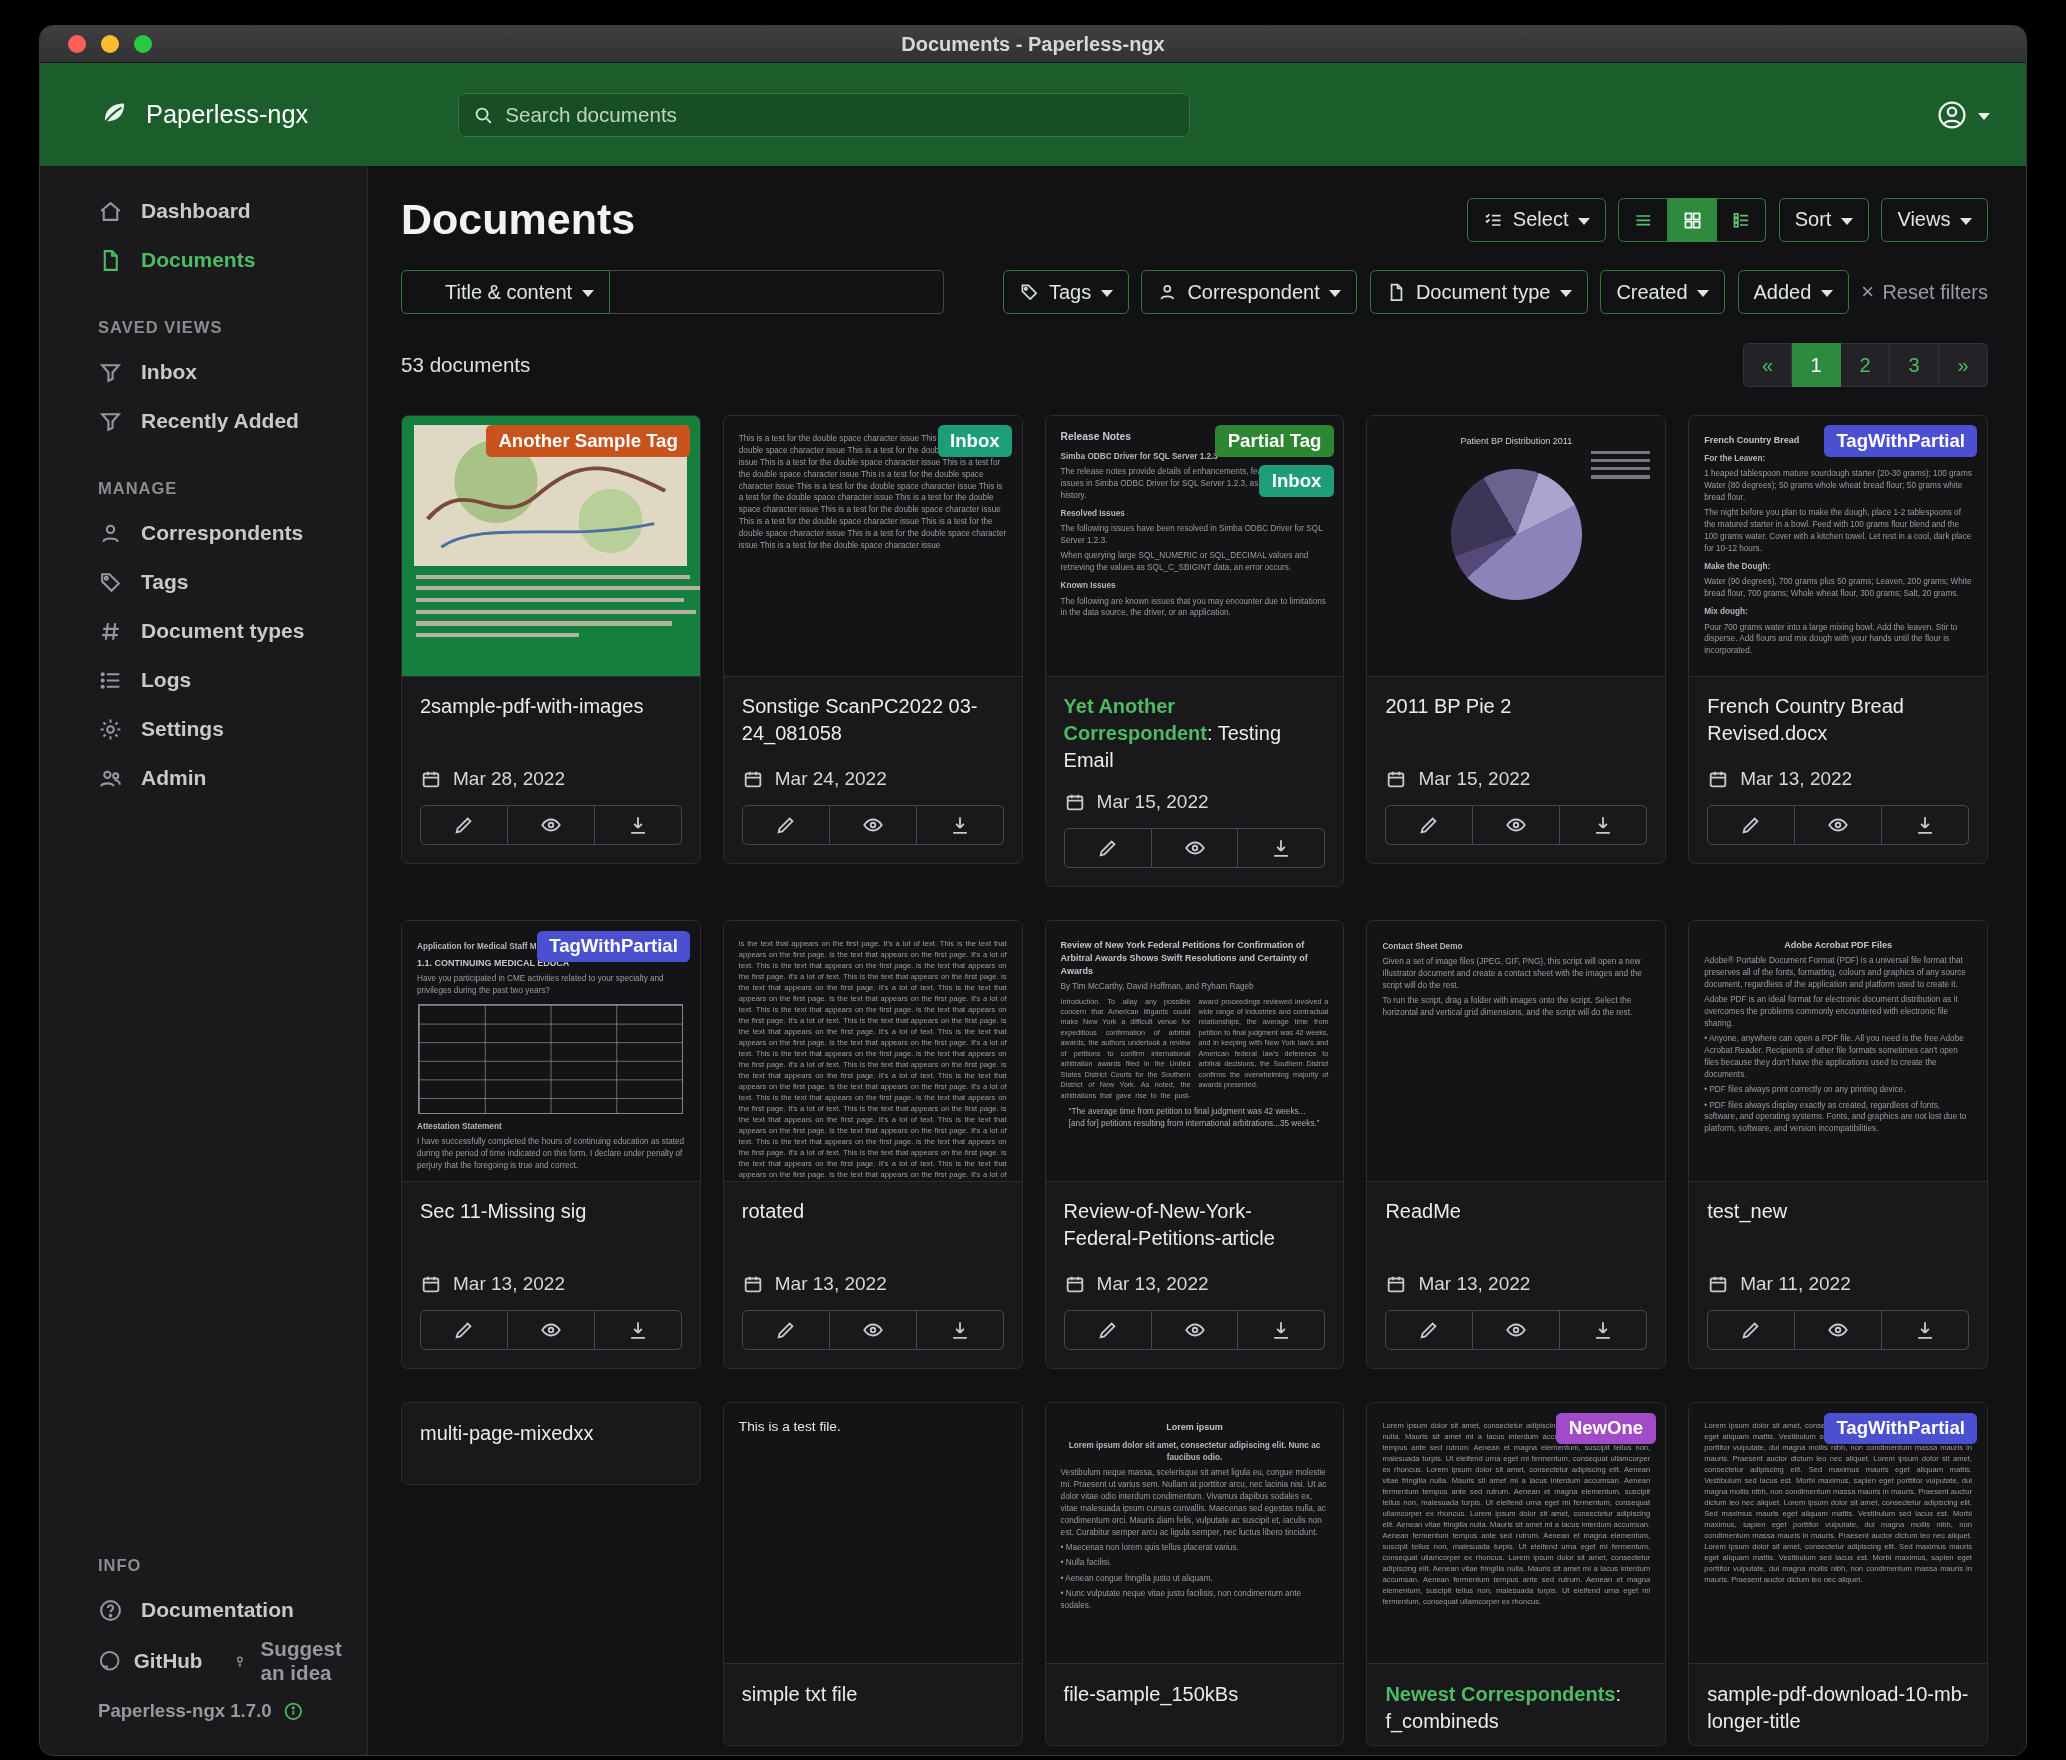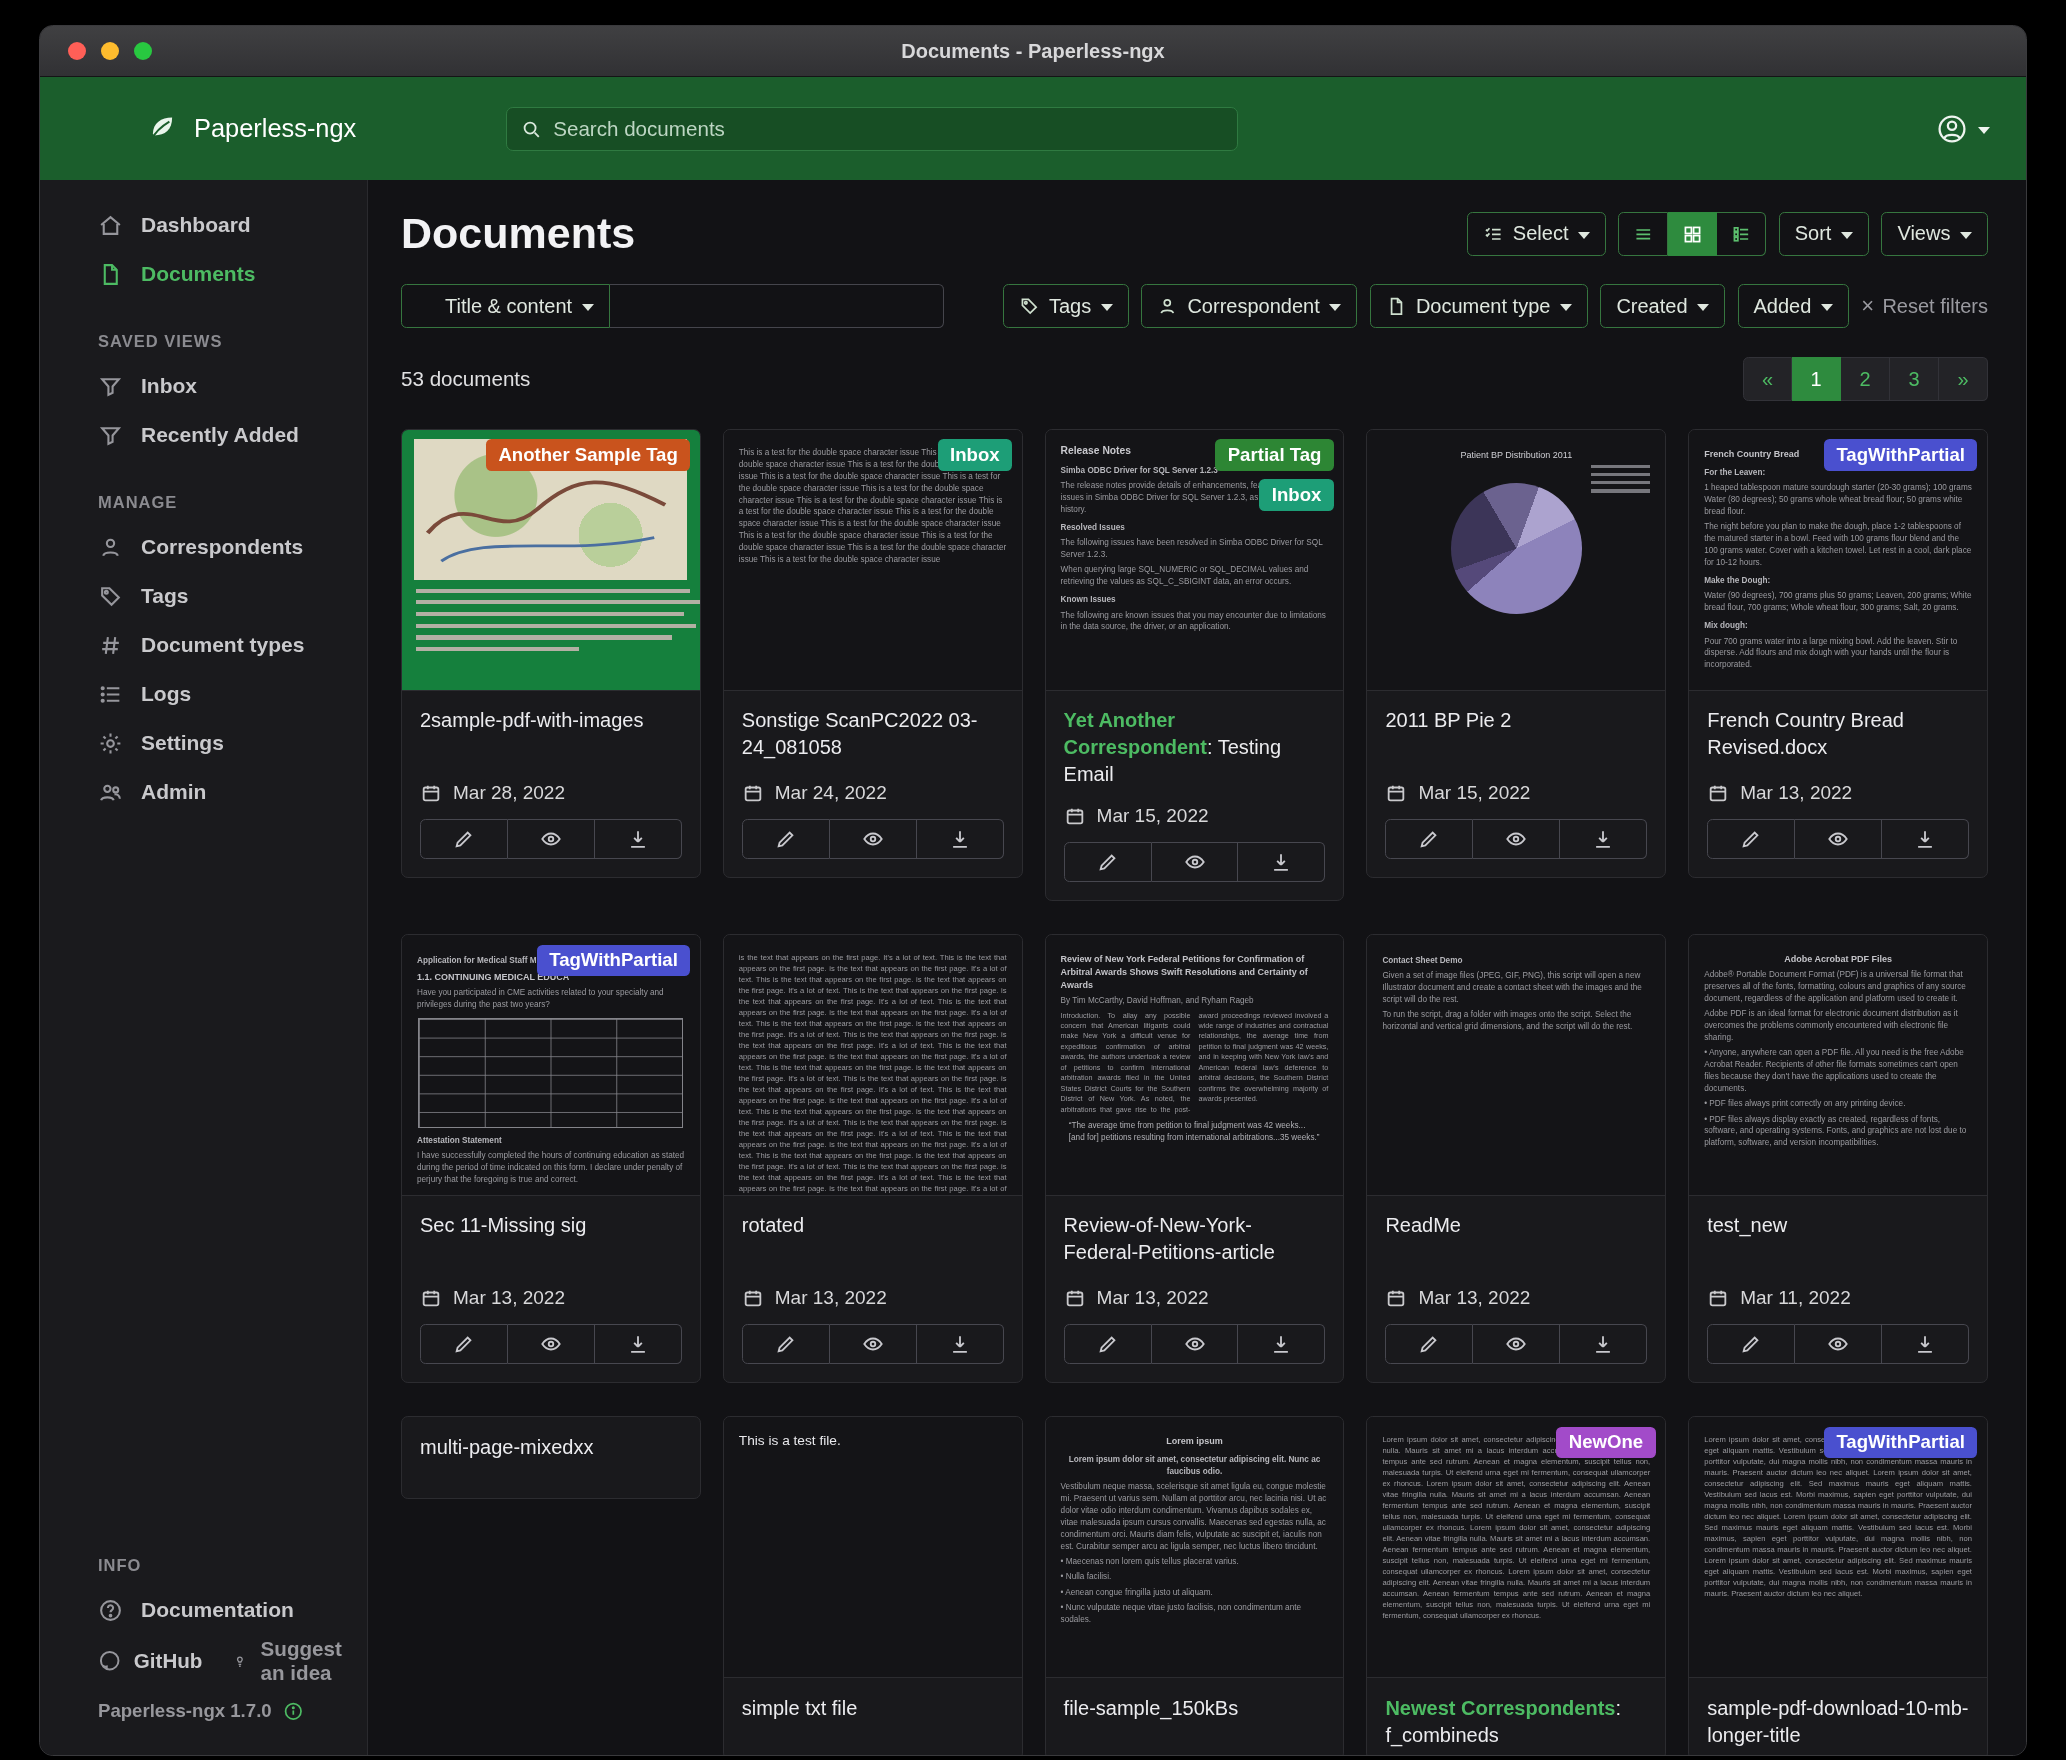--- a/index.html
+++ b/index.html
@@ -2,30 +2,30 @@
 <html style="font-size:11px"><head>
 <meta charset="utf-8">
 <style>
   * { box-sizing: border-box; margin: 0; padding: 0; }
   html,body { width:2066px; height:1761px; background:#000; font-family:"Liberation Sans", sans-serif; overflow:hidden; }
 
   .window { position:absolute; left:39px; top:25.4px; width:1988px; height:1731px; border-radius:13.7px;
             overflow:hidden; background:#121215; border:0.7px solid #3a3a3d; display:flex; flex-direction:column; }
 
   
-  .titlebar { height:51px; flex:0 0 auto; background:linear-gradient(#404042,#313134); position:relative;
+  .titlebar { height:37px; flex:0 0 auto; background:linear-gradient(#404042,#313134); position:relative;
               display:flex; align-items:center; border-bottom:0.7px solid #141416; }
   .traffic { position:absolute; left:27.5px; display:flex; gap:15px; }
   .tl { width:18px; height:18px; border-radius:50%; }
   .tl.red{background:#ff5f57;} .tl.yellow{background:#febc2e;} .tl.green{background:#28c840;}
   .win-title { position:absolute; left:0; right:0; text-align:center; color:#d8d8da; font-size:20px; font-weight:bold; }
 
   
   .appbar { height:103px; flex:0 0 auto; background:#1b5e2c; display:flex; align-items:center; }
-  .brand { width:412px; padding-left:58px; display:flex; align-items:center; gap:15px; color:#fff; font-size:25.4px;margin-left:48px; }
+  .brand { width:412px; padding-left:58px; display:flex; align-items:center; gap:15px; color:#fff; font-size:25.4px; }
   .brand svg { width:33px; height:33px; }
   .searchbox { width:732px; height:44px; margin-left:5.5px; background:#174e24; border:1.4px solid #2f7a41; border-radius:6.9px;
                display:flex; align-items:center; padding:0 13.7px; gap:11px; color:#cfe3d4; }
   .searchbox svg { width:22px; height:22px; color:#d9e8dc; flex:0 0 auto; }
   .searchbox input { flex:1; background:transparent; border:none; outline:none; color:#eaf3ec; font-size:20.6px; font-family:inherit; }
   .searchbox input::placeholder { color:#bdd6c3; }
   .usermenu { margin-left:auto; margin-right:36px; display:flex; align-items:center; gap:9.6px; color:#eef4ef; }
   .usermenu svg { width:32px; height:32px; }
 
   

